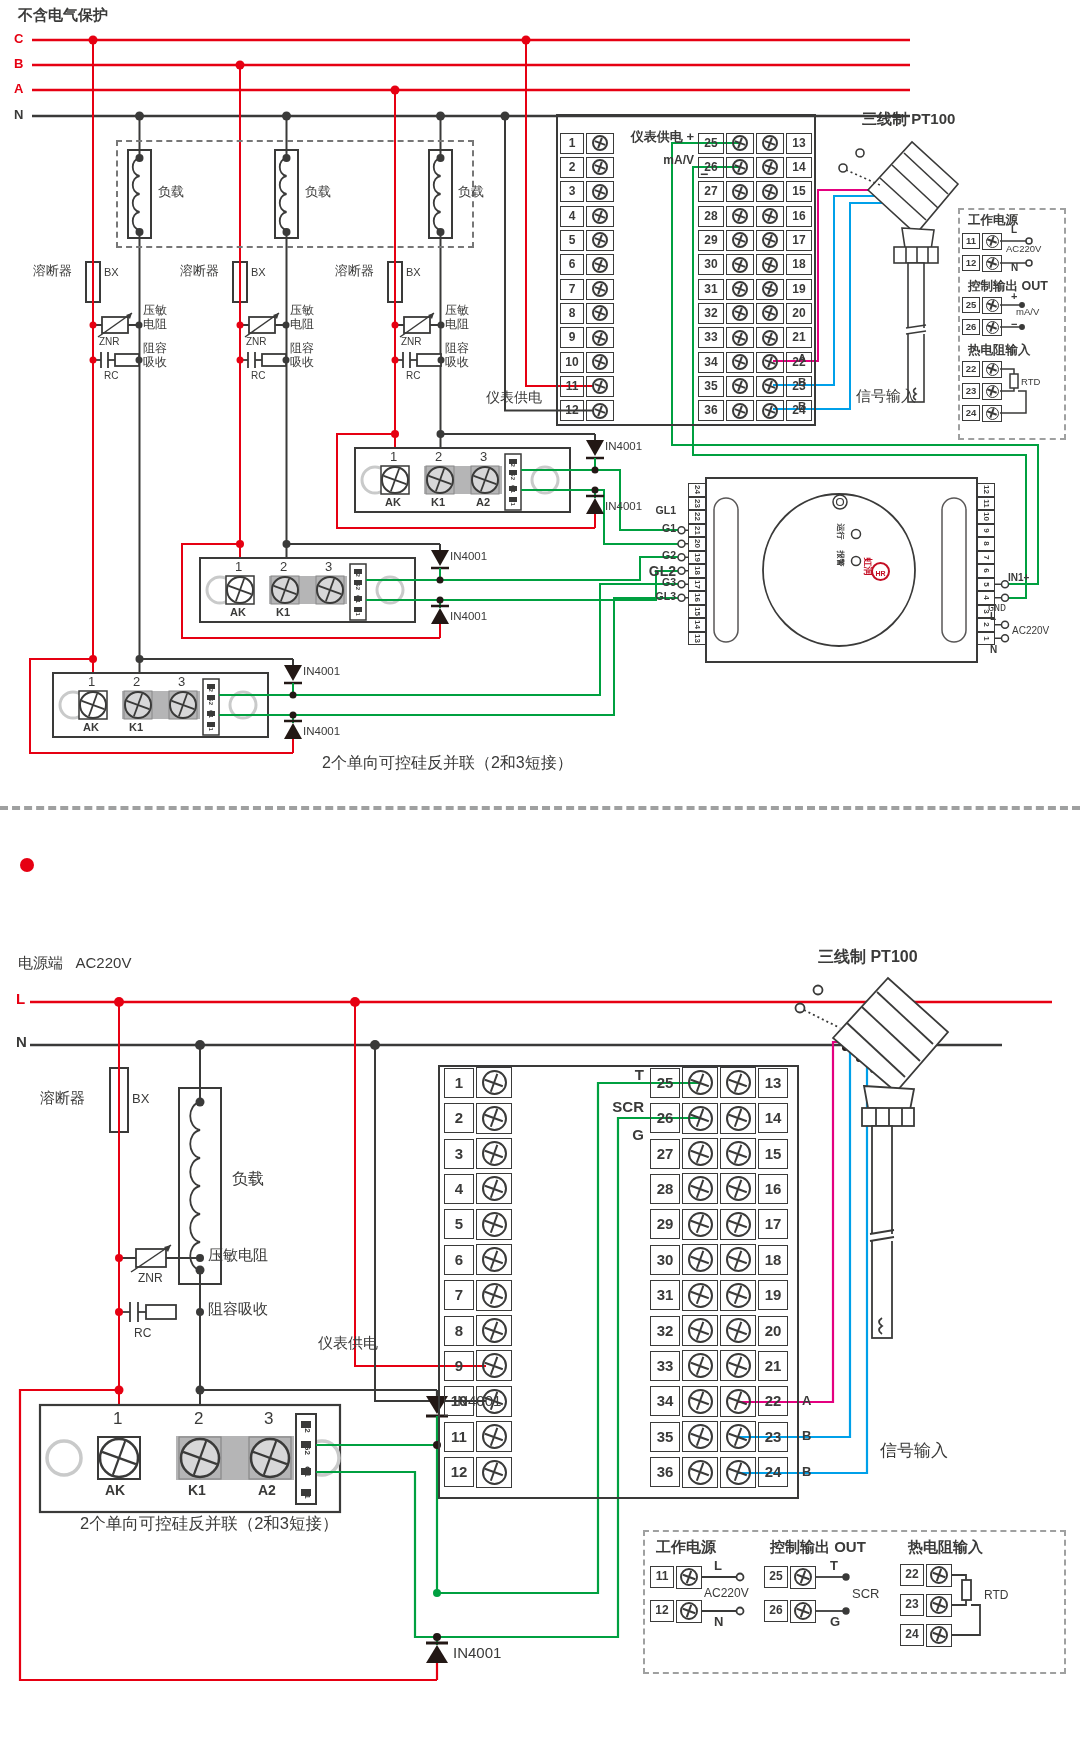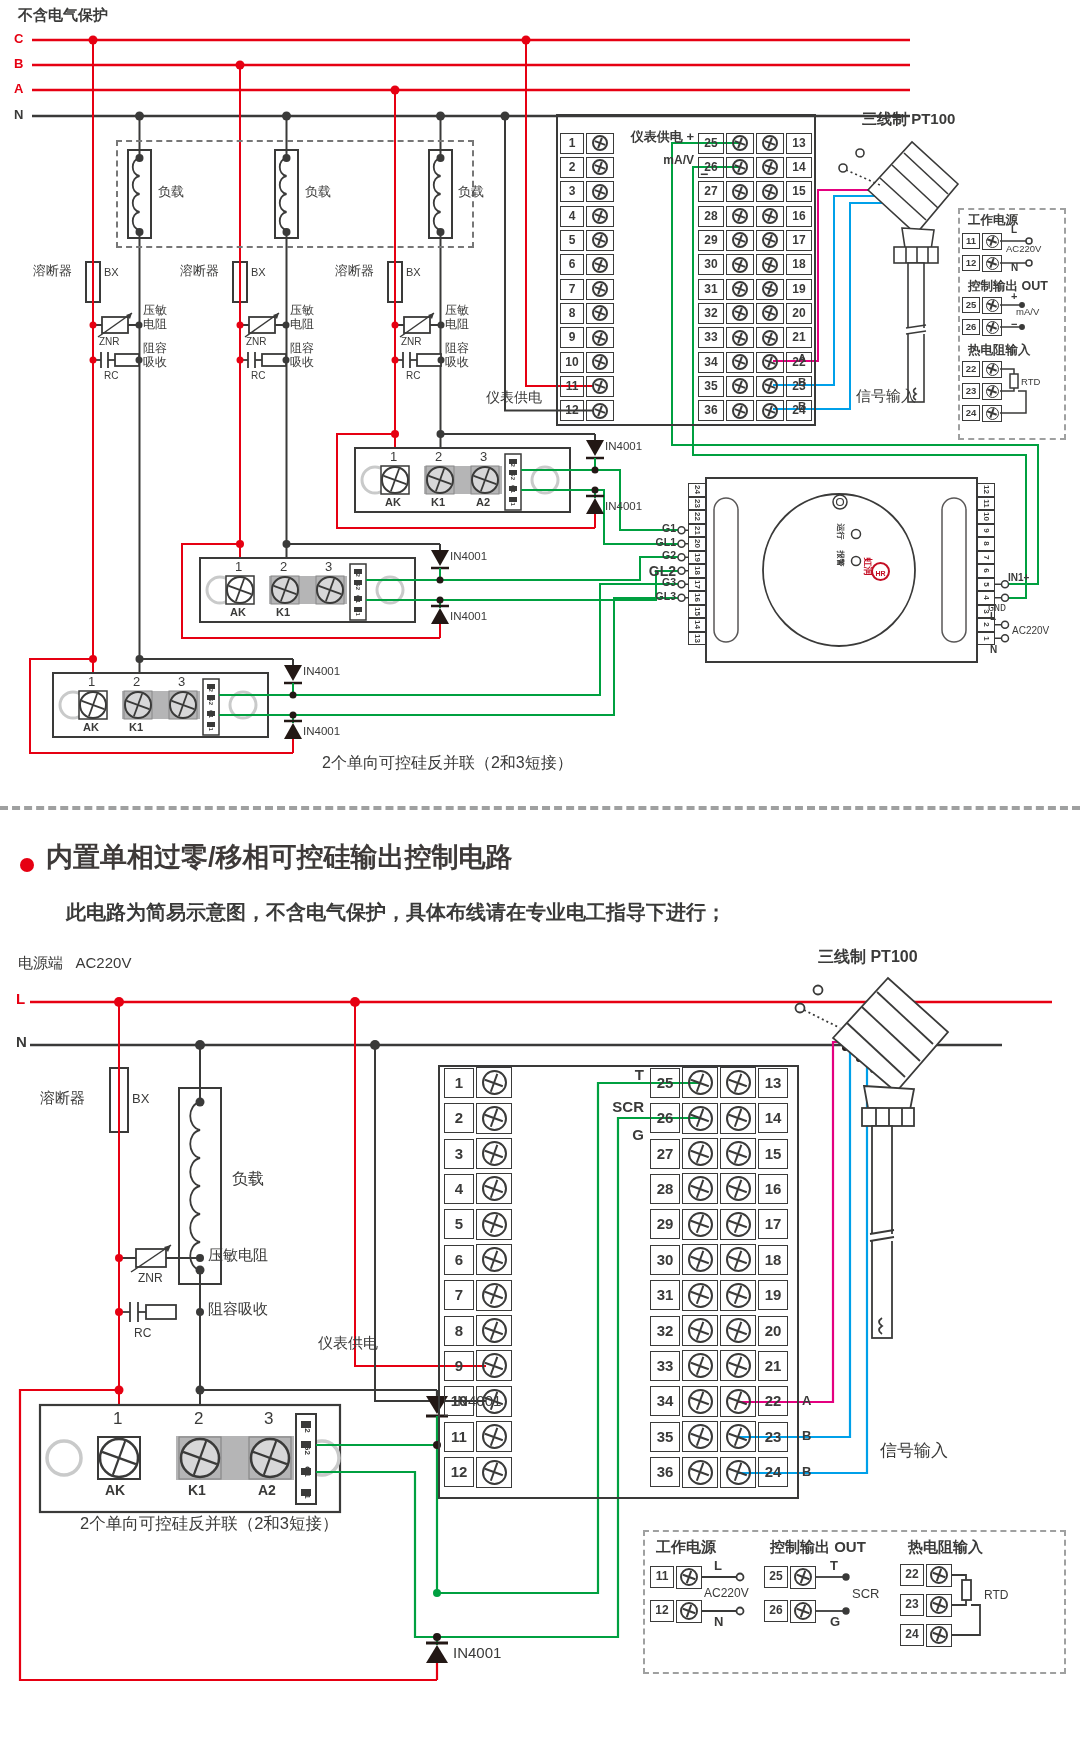--- a/index.html
+++ b/index.html
@@ -875,21 +875,21 @@
 <div class="lbl b r" style="left:640px;top:153px;width:54px;font-size:12px;">mA/V</div>
 <div class="lbl b" style="left:700px;top:166px;font-size:14px;">−</div>
 <div class="lbl" style="left:486px;top:389px;font-size:14px;">仪表供电</div>
 <div class="lbl b" style="left:798px;top:352px;font-size:11.5px;">A</div>
 <div class="lbl b" style="left:798px;top:376px;font-size:11.5px;">B</div>
 <div class="lbl b" style="left:798px;top:400px;font-size:11.5px;">B</div>
 <div class="lbl" style="left:856px;top:387px;font-size:15px;">信号输入</div>
 <div class="lbl b" style="left:862px;top:110px;font-size:15px;">三线制 PT100</div>
 
 <div class="lbl b r" style="left:632px;top:522px;width:44px;font-size:10.5px;">G1</div>
-<div class="lbl b r" style="left:632px;top:536px;width:44px;font-size:10.5px;">GL1</div>
+<div class="lbl b r" style="left:632px;top:504px;width:44px;font-size:10.5px;">GL1</div>
 <div class="lbl b r" style="left:632px;top:549px;width:44px;font-size:10.5px;">G2</div>
 <div class="lbl b r" style="left:632px;top:563px;width:44px;font-size:14px;">GL2</div>
 <div class="lbl b r" style="left:632px;top:576px;width:44px;font-size:10.5px;">G3</div>
 <div class="lbl b r" style="left:632px;top:590px;width:44px;font-size:10.5px;">GL3</div>
 
 <div class="vstrip" style="left:688px;top:483px;">
       <div class="vcell">
         <span>24</span>
       </div>
       <div class="vcell">
@@ -1029,22 +1029,20 @@
         <div class="tnum">24</div>
         <div class="scell">
           <span class="sc"></span>
         </div>
       </div>
     </div>
 <div class="lbl" style="left:1021px;top:376px;font-size:9.5px;">RTD</div>
 
 <div class="divider"></div>
 <div class="bullet" style="left:20px;top:858px;"></div>
-<div class="lbl" style="left:46px;top:842px;font-size:27px;color:#3e3a39;font-weight:600;">内置单相过零/移相可控硅输出控制电路</div>
-<div class="lbl b" style="left:66px;top:901px;font-size:20px;">此电路为简易示意图，不含电气保护，具体布线请在专业电工指导下进行；</div>
 
 <div class="lbl" style="left:18px;top:954px;font-size:15px;"><span>电源端</span>&nbsp;&nbsp;&nbsp;<span>AC220V</span></div>
 <div class="lbl b red" style="left:16px;top:990px;font-size:15px;">L</div>
 <div class="lbl b" style="left:16px;top:1033px;font-size:15px;">N</div>
 <div class="lbl" style="left:40px;top:1089px;font-size:15px;">溶断器</div>
 <div class="lbl" style="left:132px;top:1091px;font-size:13px;">BX</div>
 <div class="lbl" style="left:232px;top:1170px;font-size:16px;">负载</div>
 <div class="lbl" style="left:208px;top:1246px;font-size:15px;">压敏电阻</div>
 <div class="lbl" style="left:138px;top:1271px;font-size:12px;">ZNR</div>
 <div class="lbl" style="left:208px;top:1300px;font-size:15px;">阻容吸收</div>

